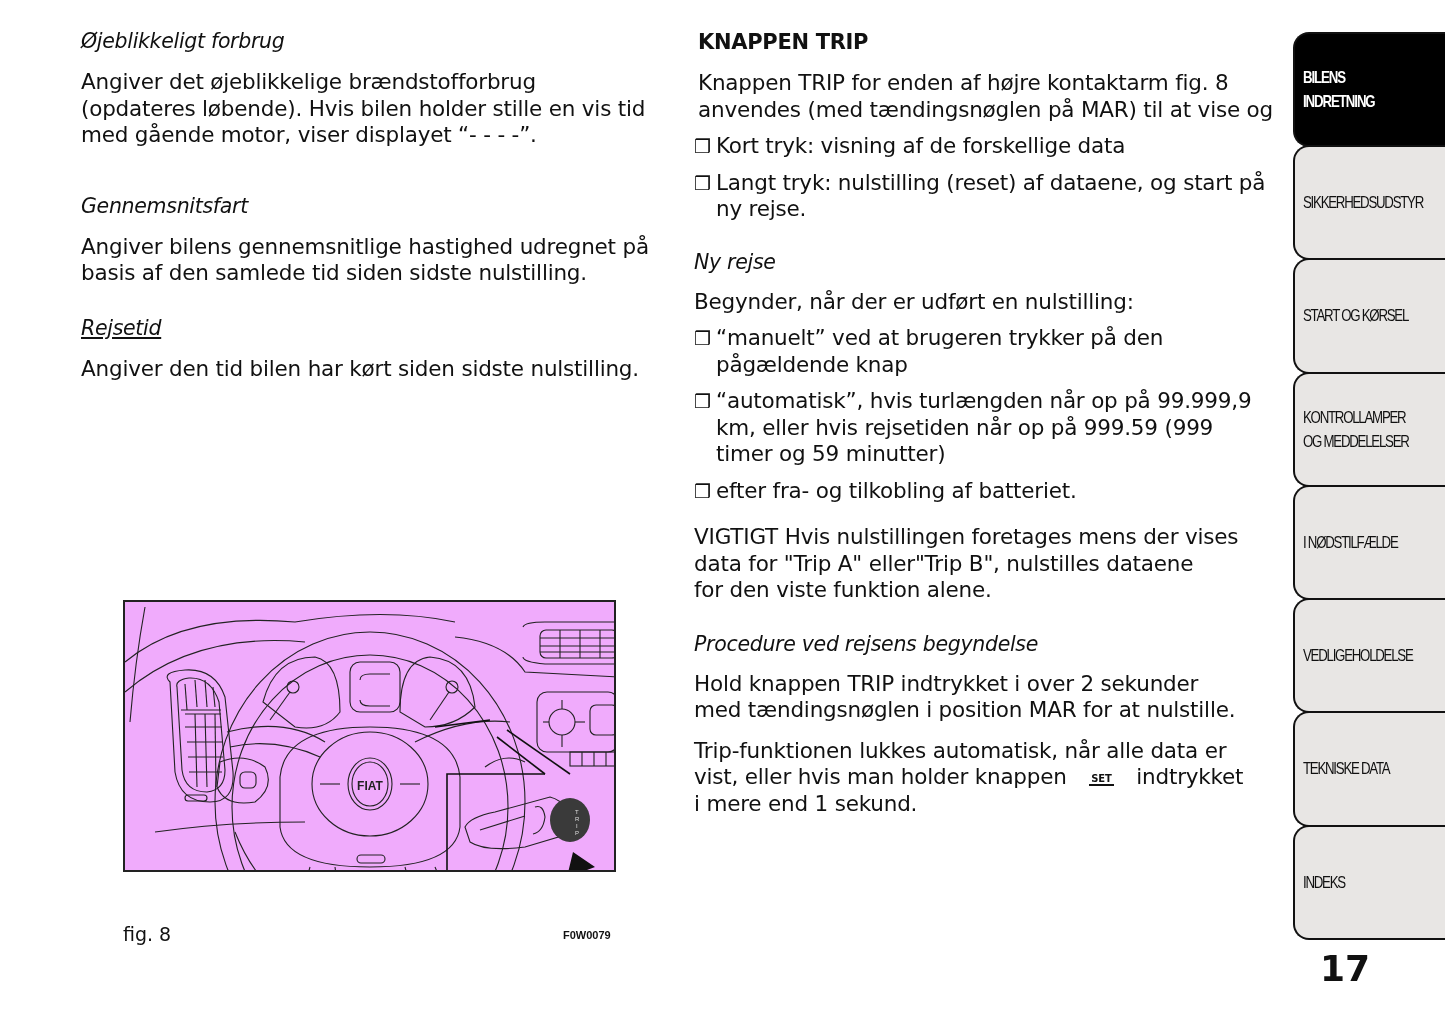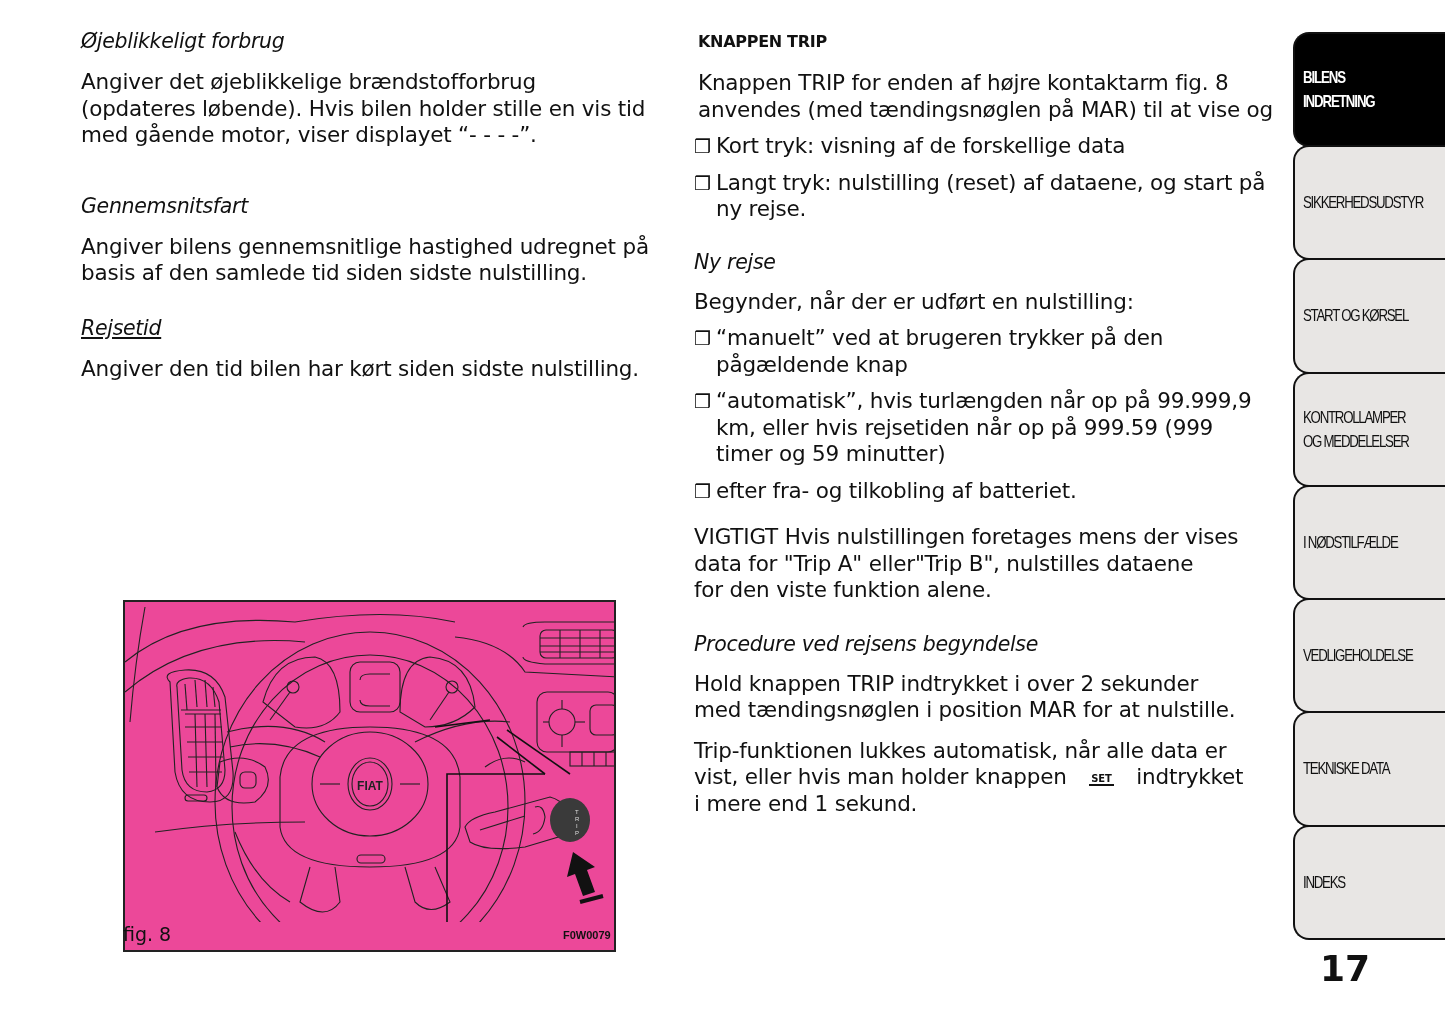--- a/index.html
+++ b/index.html
@@ -3,39 +3,39 @@
 <meta charset="utf-8">
 <style>
   html, body { margin:0; padding:0; }
   body {
     width:1445px; height:1015px; background:#ffffff; position:relative; overflow:hidden;
     font-family:"DejaVu Sans", sans-serif; color:#111;
   }
   .col { position:absolute; }
   .lh { font-size:21.5px; line-height:26.5px; letter-spacing:-0.2px; }
   .sub { font-size:20.5px; font-style:italic; line-height:26px; letter-spacing:-0.3px; }
-  .h1 { font-size:16px; font-weight:bold; line-height:26px; letter-spacing:-0.3px; }
+  .h1 { font-size:21px; font-weight:bold; line-height:26px; letter-spacing:-0.3px; }
   .bul { display:flex; }
   .bul .box { width:22px; flex:0 0 22px; font-size:19px; line-height:26.5px; }
   .bul .txt { flex:1; }
   .set-icon { display:inline-block; font-size:10px; line-height:9px; font-weight:bold; text-align:center; vertical-align:2px; border-bottom:2px solid #111; padding:0 2px 1px; margin:0 16px; }
 
   
   .tab {
     position:absolute; left:1293px; width:170px; box-sizing:border-box;
     border:2px solid #111; border-right:none; border-radius:16px 0 0 16px;
     background:#e8e6e4; font-family:"Liberation Sans", sans-serif;
     font-size:17px; line-height:24px; letter-spacing:-1.6px; transform-origin:left;
     display:flex; align-items:center; padding-left:8px; color:#111;
   }
   .tab.active { background:#000; color:#fff; font-weight:bold; letter-spacing:-1.4px; }
   .tab span { transform:scaleX(0.78); transform-origin:left; display:inline-block; white-space:pre-line; }
   .pagenum { position:absolute; left:1320px; top:948px; font-size:36px; font-weight:bold; font-family:"DejaVu Sans", sans-serif; }
 
-  .fig { position:absolute; left:123px; top:600px; width:493px; height:352px; border:2px solid #222; box-sizing:border-box; overflow:hidden; background:#ec4899; }
+  .fig { position:absolute; left:123px; top:600px; width:493px; height:272px; border:2px solid #222; box-sizing:border-box; overflow:hidden; background:#f0abfc; }
   .figcap { position:absolute; left:123px; top:923px; font-size:19px; }
   .figcode { position:absolute; left:563px; top:929px; font-size:11px; font-weight:bold; font-family:"Liberation Sans", sans-serif; }
 </style>
 </head>
 <body>
 
 <div class="col" style="left:81px; top:28px; width:590px;">
   <div class="sub">Øjeblikkeligt forbrug</div>
   <div class="lh" style="margin-top:15px;">
     <div>Angiver det øjeblikkelige brændstofforbrug</div>

